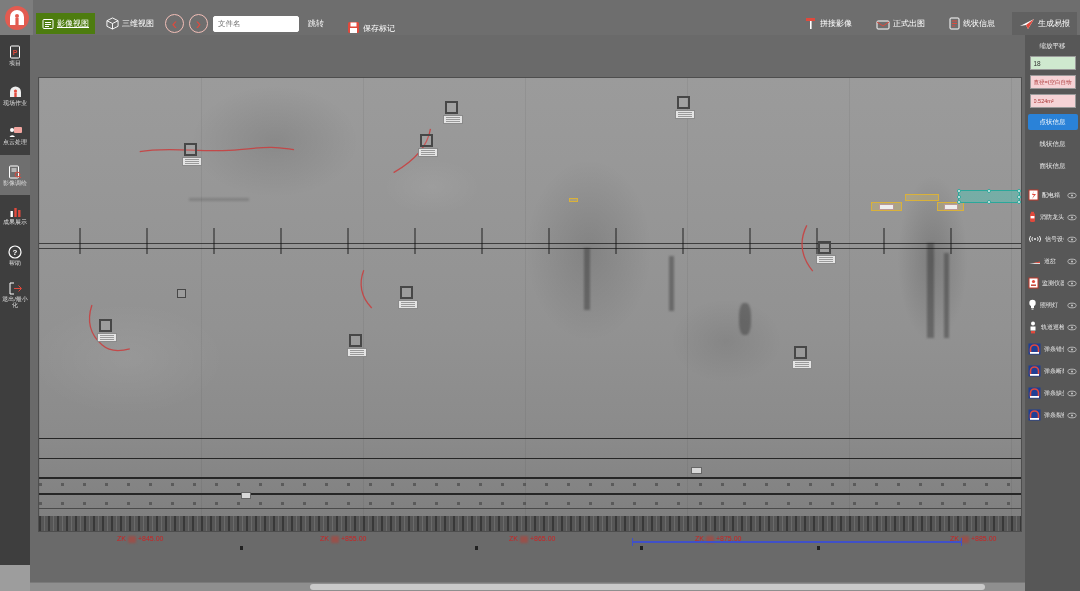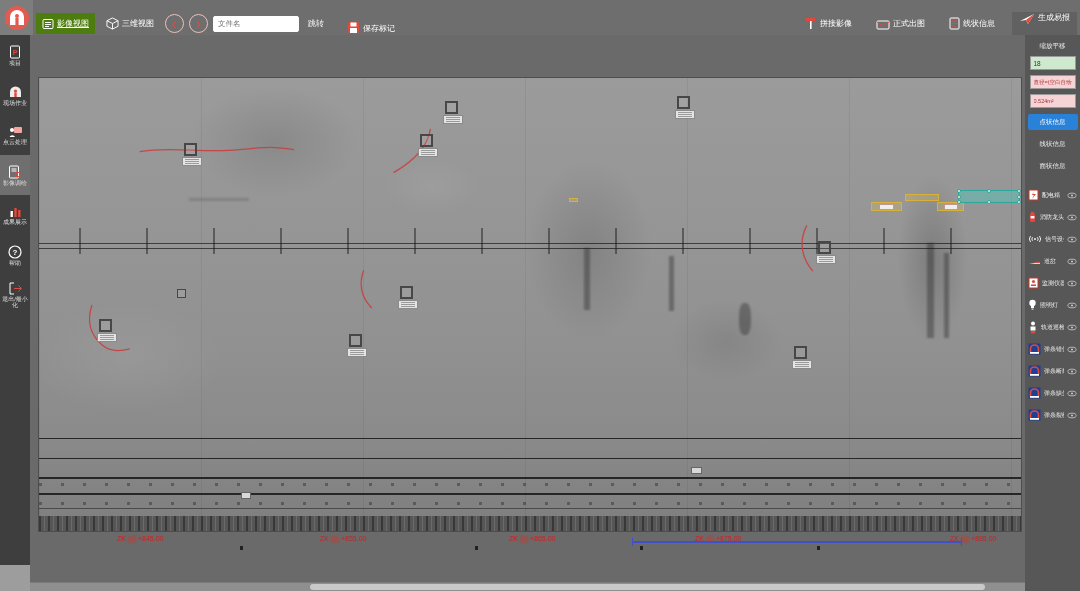--- a/index.html
+++ b/index.html
@@ -22,21 +22,21 @@
     display:flex;align-items:center;gap:5px;padding:0 3px;}
   .tb-btn{display:flex;align-items:center;gap:3px;color:#fff;font-size:8px;
     padding:0 6px;height:21px;white-space:nowrap;cursor:default;}
   .tb-btn.active{background:#4d7c0f;text-decoration:underline;}
   .circle-btn{width:17px;height:17px;border-radius:50%;border:1px solid #f2beb7;color:#e0493c;
     display:flex;align-items:center;justify-content:center;flex:0 0 auto;}
   .file-input{width:86px;height:16px;background:#fff;border:1px solid #fff;border-radius:2px;
     font-size:7.5px;padding:3px 4px;box-sizing:border-box;color:#333;font-family:"Liberation Sans",sans-serif;}
   .jump{color:#fff;font-size:8px;padding:0 4px;}
   .right-tools{margin-left:auto;display:flex;align-items:center;height:23px;}
-  .gen-btn{height:23px;background:#616161;display:flex;align-items:flex-start;gap:3px;
+  .gen-btn{height:23px;background:#616161;display:flex;align-items:center;gap:3px;
     color:#fff;font-size:8px;padding:0 7px;}
 
   
   .sidebar{position:absolute;left:0;top:35px;width:30px;bottom:0;background:#3e3e3e;}
   .sb-item{height:40px;display:flex;flex-direction:column;align-items:center;justify-content:center;
     gap:1px;color:#ddd;font-size:6px;text-align:center;line-height:6px;cursor:default;}
   .sb-item.active{background:#6f6f6f;}
   .sb-corner{position:absolute;left:0;bottom:0;width:30px;height:26px;background:#9d9d9d;}
 
   

